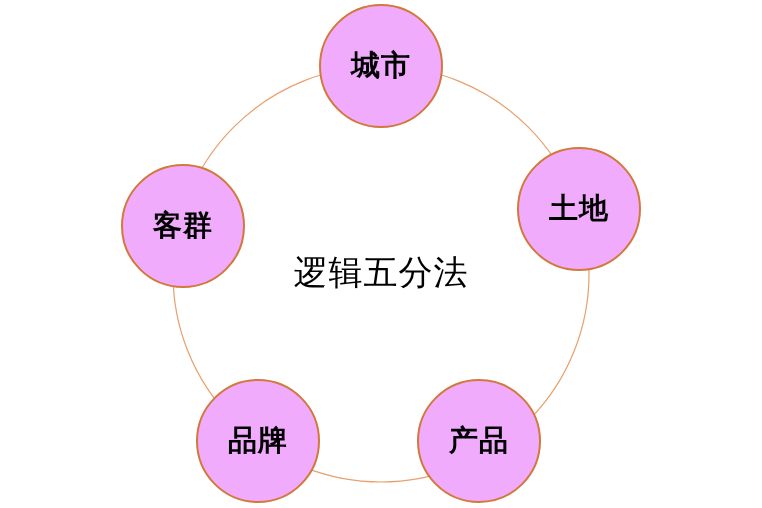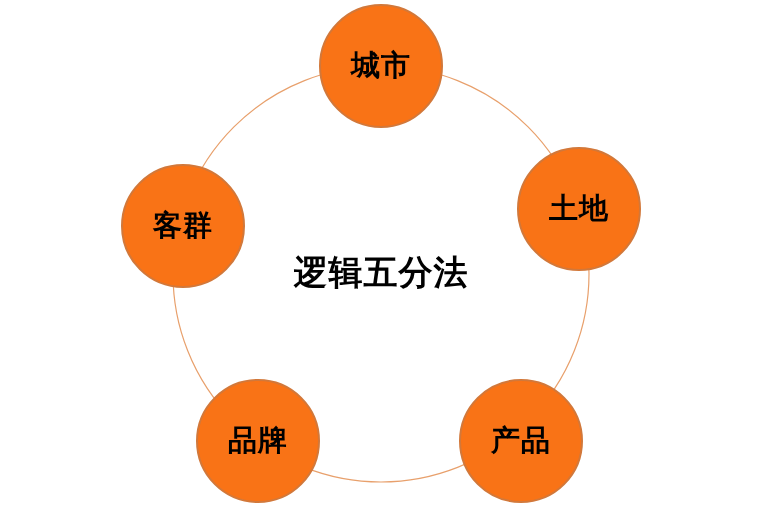--- a/index.html
+++ b/index.html
@@ -1,41 +1,41 @@
 <!DOCTYPE html>
 <html><head>
 <meta charset="utf-8">
 <style>
   html, body { margin:0; padding:0; background:#ffffff; }
   body { width:762px; height:508px; position:relative; overflow:hidden;
          font-family: "DejaVu Sans", "Liberation Sans", sans-serif; }
   svg.ring { position:absolute; left:0; top:0; }
   .node { position:absolute; width:124px; height:124px; border:2.5px solid #d2783a;
-          border-radius:50%; background:#f97316; box-sizing:border-box;
+          border-radius:50%; background:#f0abfc; box-sizing:border-box;
           display:flex; align-items:center; justify-content:center;
           font-size:29px; font-weight:bold; color:#000; letter-spacing:1px; }
   .center { position:absolute; left:230px; top:250px; width:302px; text-align:center;
-            font-size:34px; font-weight:bold; color:#000; letter-spacing:1px; }
+            font-size:34px; font-weight:normal; color:#000; letter-spacing:1px; }
 </style>
 </head>
 <body>
 
 <svg class="ring" width="762" height="508">
   <circle cx="381" cy="274" r="208" fill="none" stroke="#e8a06c" stroke-width="1.2"></circle>
 </svg>
 
 <div class="center">逻辑五分法</div>
 
 <div class="node" style="left:319px; top:4px;">
   <span>城市</span>
 </div>
 <div class="node" style="left:517px; top:147px;justify-content:center;">
   <span>土地</span>
 </div>
-<div class="node" style="left:459px; top:379px;">
+<div class="node" style="left:417px; top:379px;">
   <span>产品</span>
 </div>
 <div class="node" style="left:196px; top:379px;align-items:center;">
   <span>品牌</span>
 </div>
 <div class="node" style="left:121px; top:164px;">
   <span>客群</span>
 </div>
 
 </body></html>

